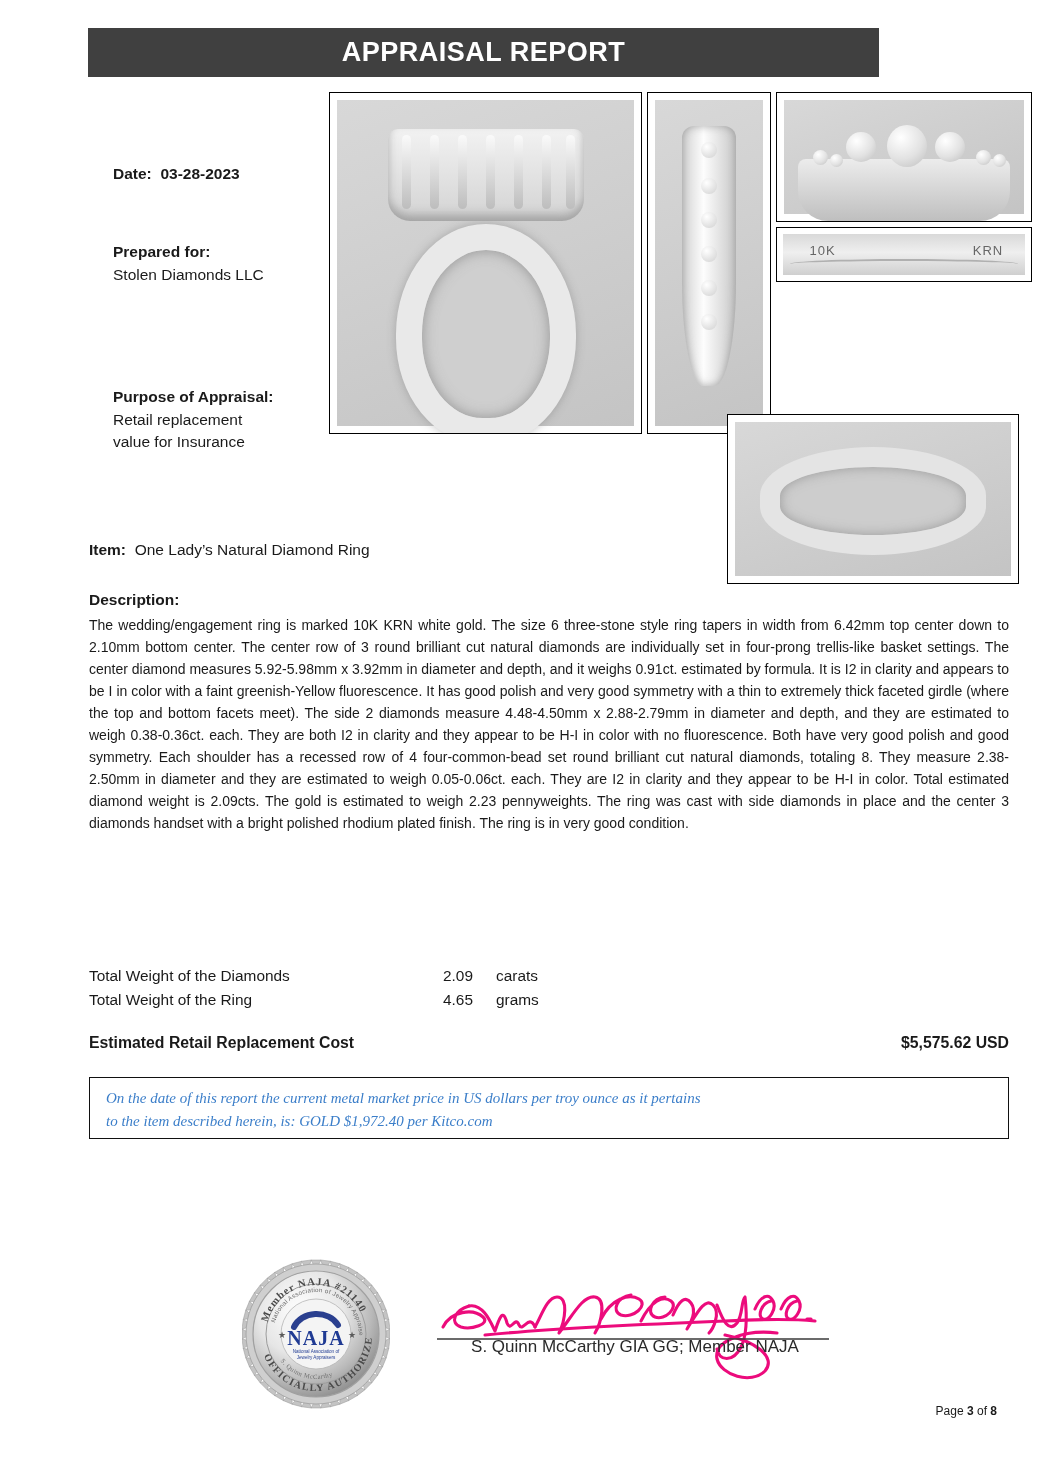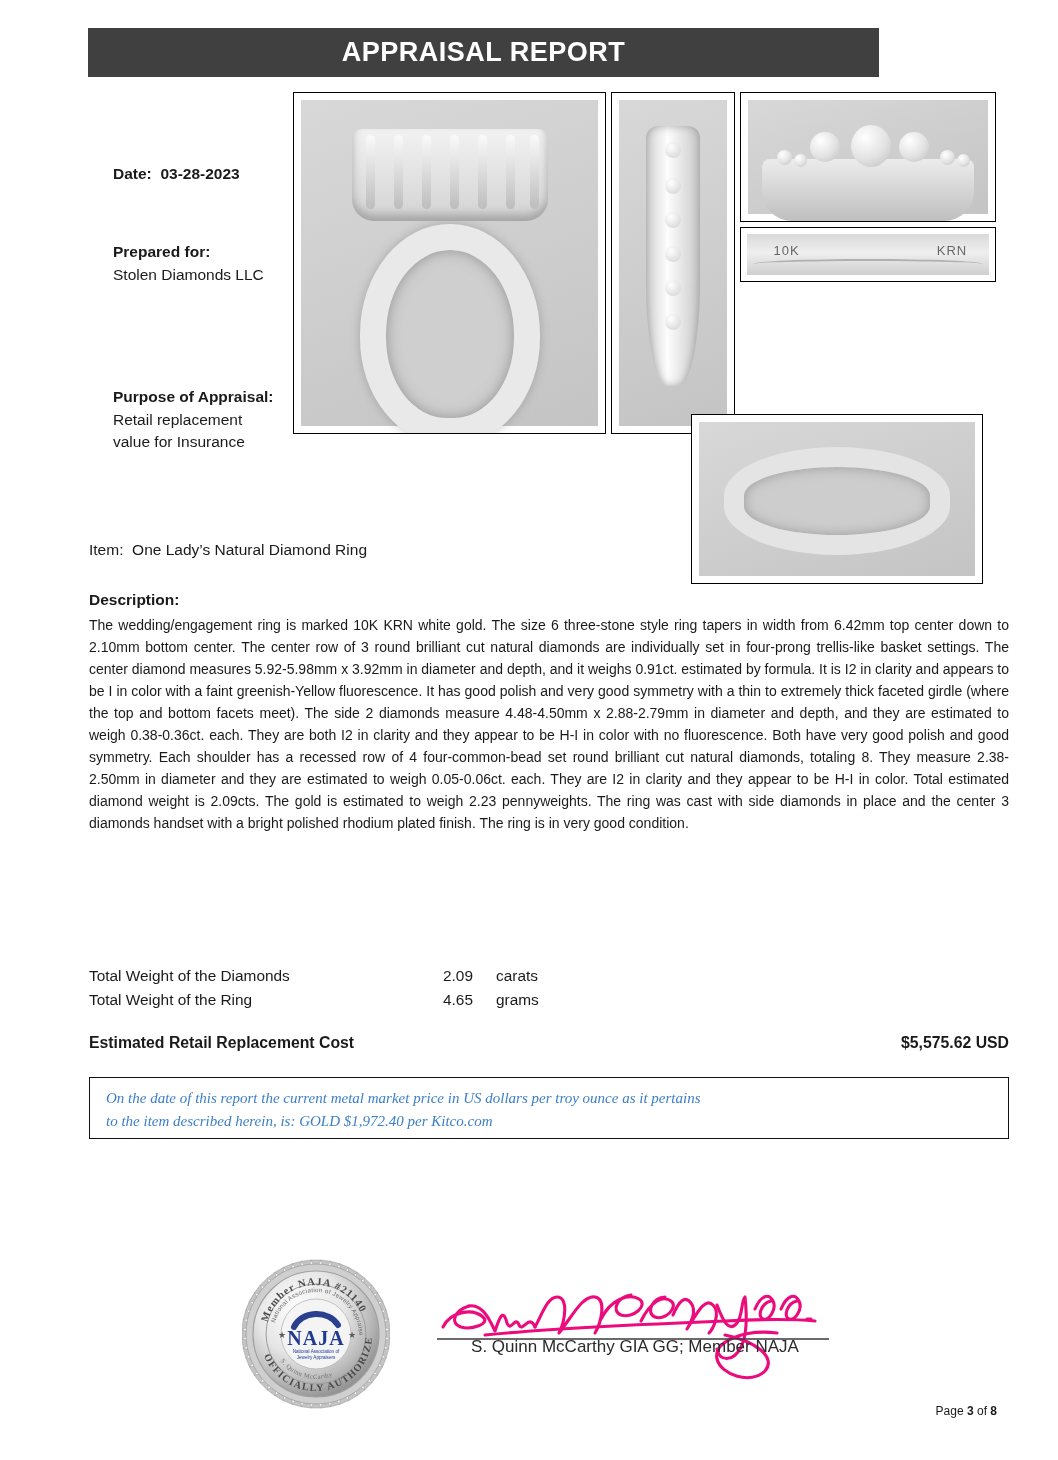--- a/index.html
+++ b/index.html
@@ -34,21 +34,21 @@
     margin-left:24px;
   }
   .meta .block{ margin-bottom:0; }
   .meta .lbl{ font-size:15.5px; font-weight:bold; line-height:1.45; }
   .meta .val{ font-size:15.5px; line-height:1.45; }
   .meta .sp1{ height:56px; }
   .meta .sp2{ height:100px; }
 
   
   .photos{ position:absolute; left:293px; top:92px; }
-  .cell{ border:1.3px solid #000; background:#fff; position:absolute; overflow:hidden; }
+  .cell{ border:1.3px solid #000; background:#fff; position:absolute; overflow:hidden;margin-left:36px; }
 
   #photo-main{ left:0; top:0; width:313px; height:342px; }
   #photo-side{ left:318px; top:0; width:124px; height:342px; }
   #photo-top { left:447px; top:0; width:256px; height:130px; }
   #photo-stamp{ left:447px; top:135px; width:256px; height:55px; }
   #photo-bottom{ left:398px; top:322px; width:292px; height:170px; }
 
   
   .ring-plate{ position:absolute; inset:7px; background:linear-gradient(160deg,#d8d8d8 0%,#cfcfcf 45%,#c4c4c4 100%); }
 
@@ -103,21 +103,21 @@
   
   .bv-band{
     position:absolute; left:9%; top:16%; width:82%; height:108px;
     border:20px solid #e4e4e4; border-radius:50%/45%;
     background:#cdcdcd;
     box-shadow:inset 0 0 12px rgba(120,120,120,.6);
   }
 
   
   .item-line{ position:absolute; left:89px; top:541px; font-size:15.5px; }
-  .item-line b{ font-weight:normal; }
+  .item-line b{ font-weight:bold; }
 
   
   .desc-head{ position:absolute; left:89px; top:591px; font-size:15.5px; font-weight:bold; }
   .desc-body{
     position:absolute; left:89px; top:614px; width:920px;
     font-size:14px; line-height:1.575;
     text-align:justify; text-justify:inter-word;
   }
 
   

